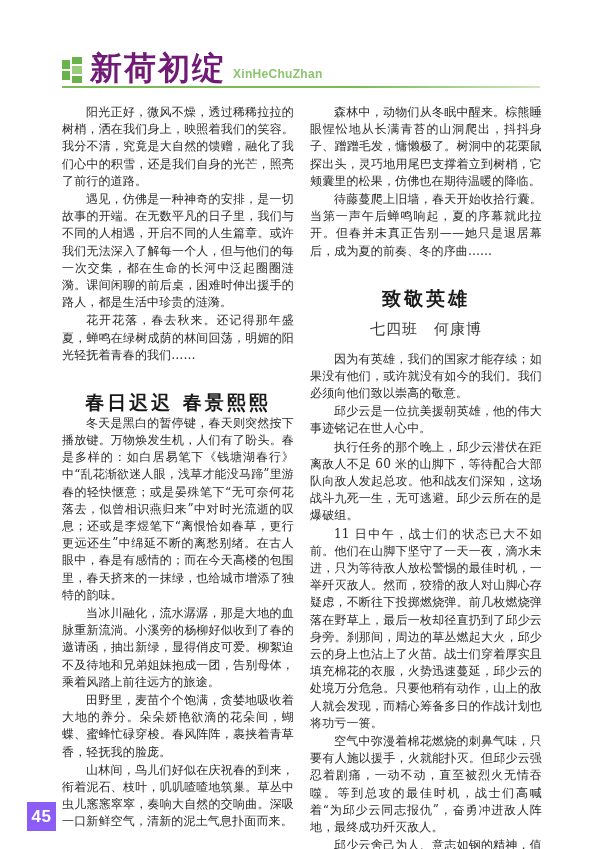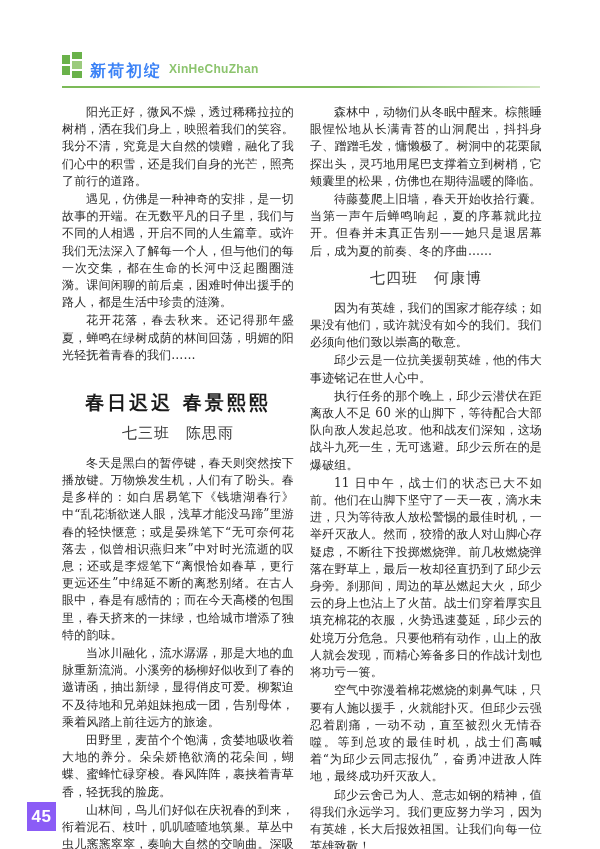--- a/index.html
+++ b/index.html
@@ -53,23 +53,23 @@
   }
   .logo-mark i.b1 { left: 0px;  top: 3px;  width: 8px;  height: 9px; }
   .logo-mark i.b2 { left: 0px;  top: 14px; width: 8px;  height: 9px; }
   .logo-mark i.b3 { left: 10px; top: 0px;  width: 10px; height: 7px; }
   .logo-mark i.b4 { left: 10px; top: 9px;  width: 10px; height: 8px;
                     background: #9ccb7e; }
   .logo-mark i.b5 { left: 10px; top: 19px; width: 10px; height: 7px; }
 
   .masthead-title {
     font-family: "DejaVu Sans", "Liberation Sans", sans-serif;
-    font-size: 16px;
-    font-weight: bold;
-    color: #3b82f6;
+    font-size: 32px;
+    font-weight: bold;
+    color: #701a75;
     letter-spacing: 2px;
     line-height: 1;
     margin-bottom: 1px;
     white-space: nowrap;
     text-align: right;
   }
 
   .masthead-pinyin {
     font-family: "Liberation Sans", sans-serif;
     font-size: 12px;
@@ -177,32 +177,32 @@
   </div>
 
   <div class="columns">
 
     <div class="col col-left">
       <p class="para">阳光正好，微风不燥，透过稀稀拉拉的树梢，洒在我们身上，映照着我们的笑容。我分不清，究竟是大自然的馈赠，融化了我们心中的积雪，还是我们自身的光芒，照亮了前行的道路。</p>
       <p class="para">遇见，仿佛是一种神奇的安排，是一切故事的开端。在无数平凡的日子里，我们与不同的人相遇，开启不同的人生篇章。或许我们无法深入了解每一个人，但与他们的每一次交集，都在生命的长河中泛起圈圈涟漪。课间闲聊的前后桌，困难时伸出援手的路人，都是生活中珍贵的涟漪。</p>
       <p class="para">花开花落，春去秋来。还记得那年盛夏，蝉鸣在绿树成荫的林间回荡，明媚的阳光轻抚着青春的我们……</p>
 
       <h2 class="art-title">春日迟迟 春景熙熙</h2>
-      <div class="art-byline">七三班　陈思雨</div>
 
       <p class="para">冬天是黑白的暂停键，春天则突然按下播放键。万物焕发生机，人们有了盼头。春是多样的：如白居易笔下《钱塘湖春行》中“乱花渐欲迷人眼，浅草才能没马蹄”里游春的轻快惬意；或是晏殊笔下“无可奈何花落去，似曾相识燕归来”中对时光流逝的叹息；还或是李煜笔下“离恨恰如春草，更行更远还生”中绵延不断的离愁别绪。在古人眼中，春是有感情的；而在今天高楼的包围里，春天挤来的一抹绿，也给城市增添了独特的韵味。</p>
       <p class="para">当冰川融化，流水潺潺，那是大地的血脉重新流淌。小溪旁的杨柳好似收到了春的邀请函，抽出新绿，显得俏皮可爱。柳絮迫不及待地和兄弟姐妹抱成一团，告别母体，乘着风踏上前往远方的旅途。</p>
       <p class="para">田野里，麦苗个个饱满，贪婪地吸收着大地的养分。朵朵娇艳欲滴的花朵间，蝴蝶、蜜蜂忙碌穿梭。春风阵阵，裹挟着青草香，轻抚我的脸庞。</p>
       <p class="para">山林间，鸟儿们好似在庆祝春的到来，衔着泥石、枝叶，叽叽喳喳地筑巢。草丛中虫儿窸窸窣窣，奏响大自然的交响曲。深吸一口新鲜空气，清新的泥土气息扑面而来。</p>
     </div>
 
     <div class="col col-right">
       <p class="para">森林中，动物们从冬眠中醒来。棕熊睡眼惺忪地从长满青苔的山洞爬出，抖抖身子、蹭蹭毛发，慵懒极了。树洞中的花栗鼠探出头，灵巧地用尾巴支撑着立到树梢，它颊囊里的松果，仿佛也在期待温暖的降临。</p>
       <p class="para">待藤蔓爬上旧墙，春天开始收拾行囊。当第一声午后蝉鸣响起，夏的序幕就此拉开。但春并未真正告别——她只是退居幕后，成为夏的前奏、冬的序曲……</p>
 
+      <h2 class="art-title">致敬英雄</h2>
       <div class="art-byline">七四班　何康博</div>
 
       <p class="para">因为有英雄，我们的国家才能存续；如果没有他们，或许就没有如今的我们。我们必须向他们致以崇高的敬意。</p>
       <p class="para">邱少云是一位抗美援朝英雄，他的伟大事迹铭记在世人心中。</p>
       <p class="para">执行任务的那个晚上，邱少云潜伏在距离敌人不足 60 米的山脚下，等待配合大部队向敌人发起总攻。他和战友们深知，这场战斗九死一生，无可逃避。邱少云所在的是爆破组。</p>
       <p class="para">11 日中午，战士们的状态已大不如前。他们在山脚下坚守了一天一夜，滴水未进，只为等待敌人放松警惕的最佳时机，一举歼灭敌人。然而，狡猾的敌人对山脚心存疑虑，不断往下投掷燃烧弹。前几枚燃烧弹落在野草上，最后一枚却径直扔到了邱少云身旁。刹那间，周边的草丛燃起大火，邱少云的身上也沾上了火苗。战士们穿着厚实且填充棉花的衣服，火势迅速蔓延，邱少云的处境万分危急。只要他稍有动作，山上的敌人就会发现，而精心筹备多日的作战计划也将功亏一篑。</p>
       <p class="para">空气中弥漫着棉花燃烧的刺鼻气味，只要有人施以援手，火就能扑灭。但邱少云强忍着剧痛，一动不动，直至被烈火无情吞噬。等到总攻的最佳时机，战士们高喊着“为邱少云同志报仇”，奋勇冲进敌人阵地，最终成功歼灭敌人。</p>
       <p class="para">邱少云舍己为人、意志如钢的精神，值得我们永远学习。我们更应努力学习，因为有英雄，长大后报效祖国。让我们向每一位英雄致敬！</p>
     </div>
 

